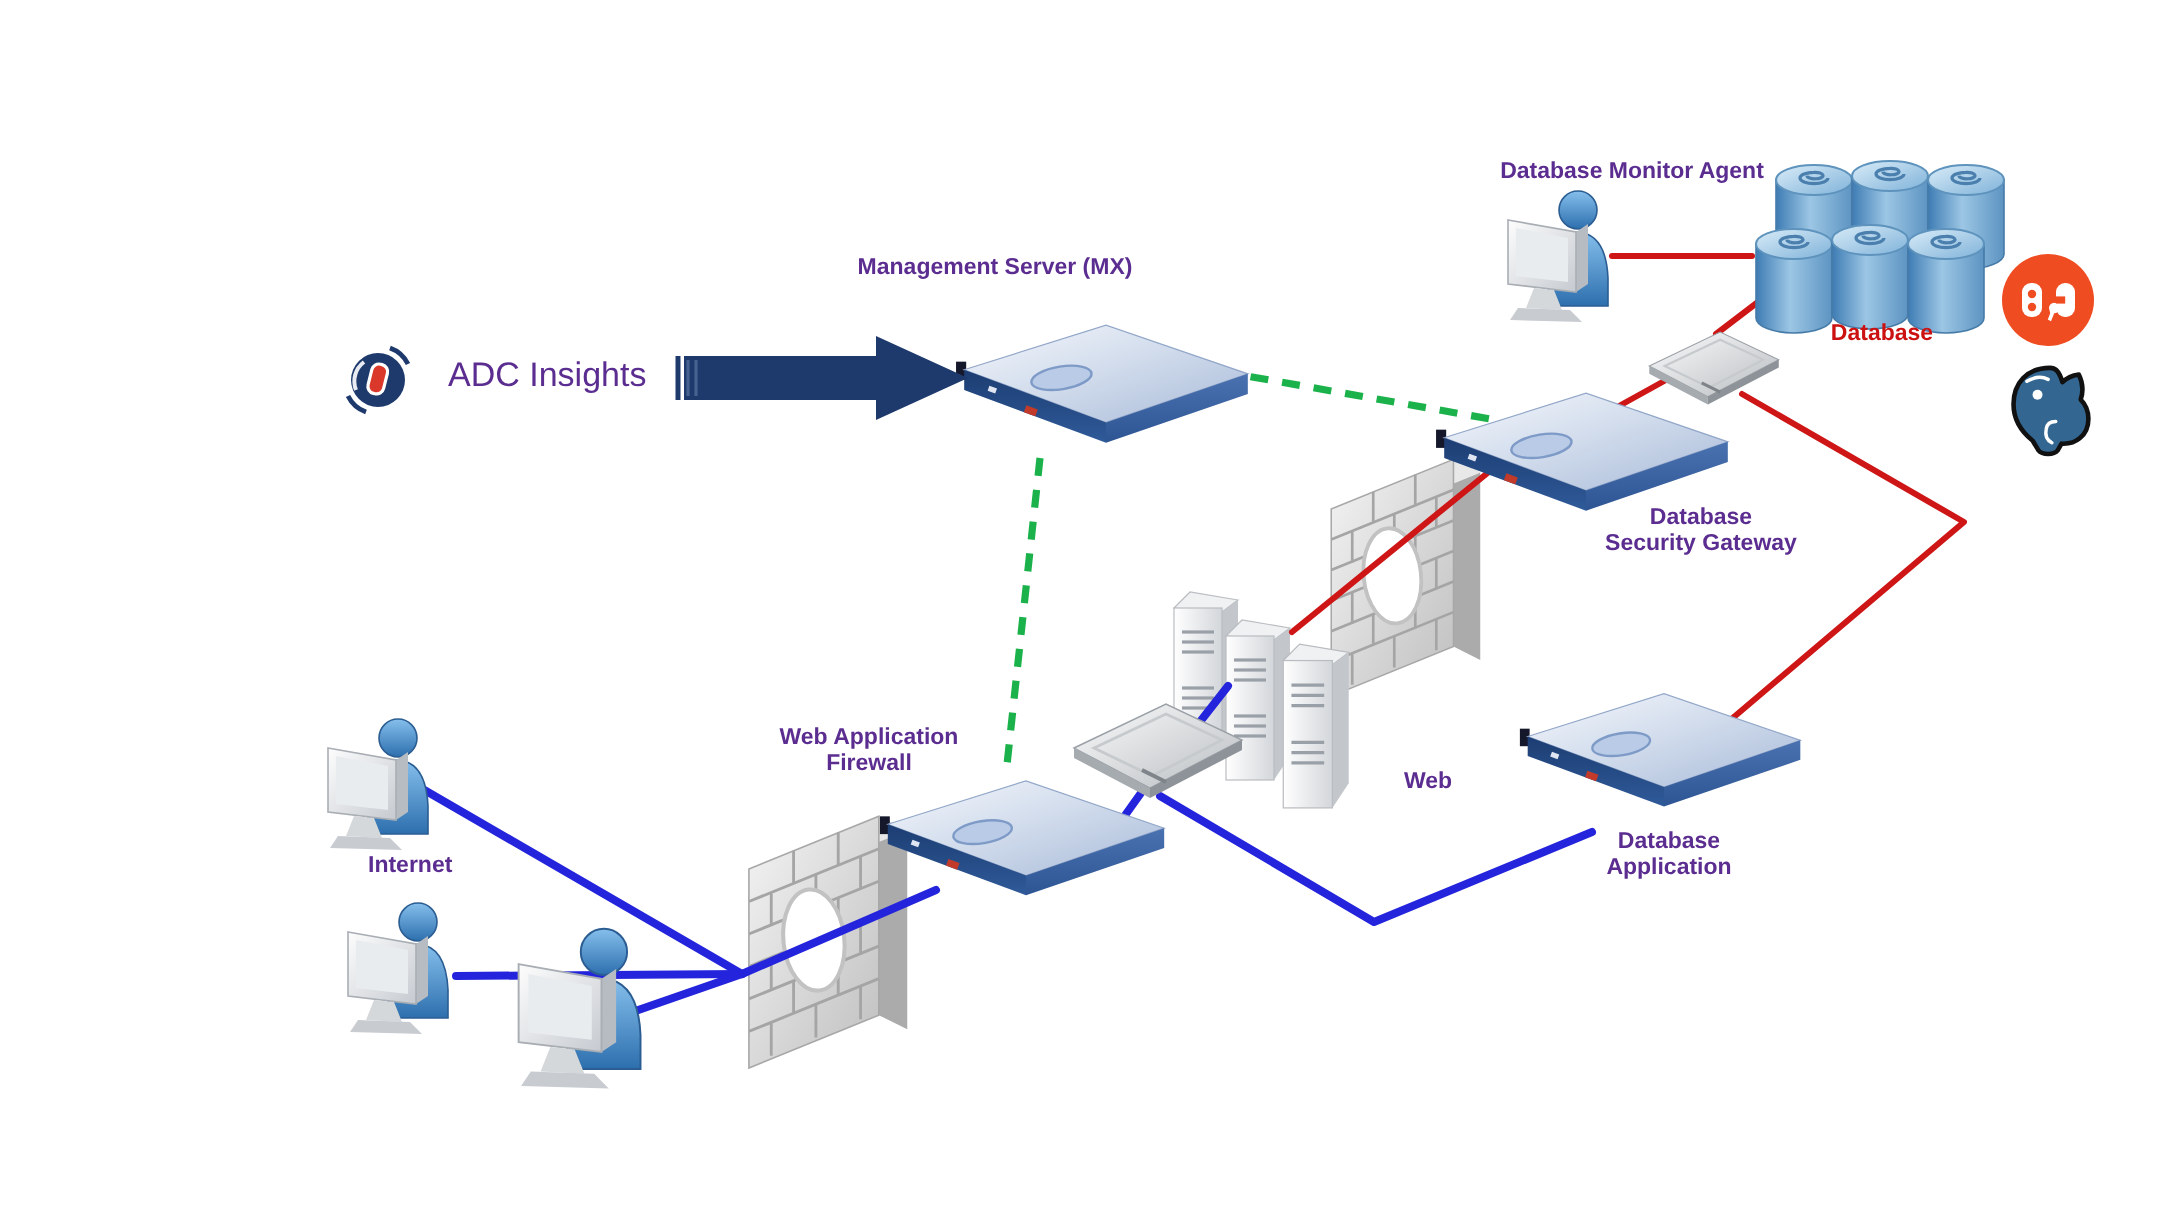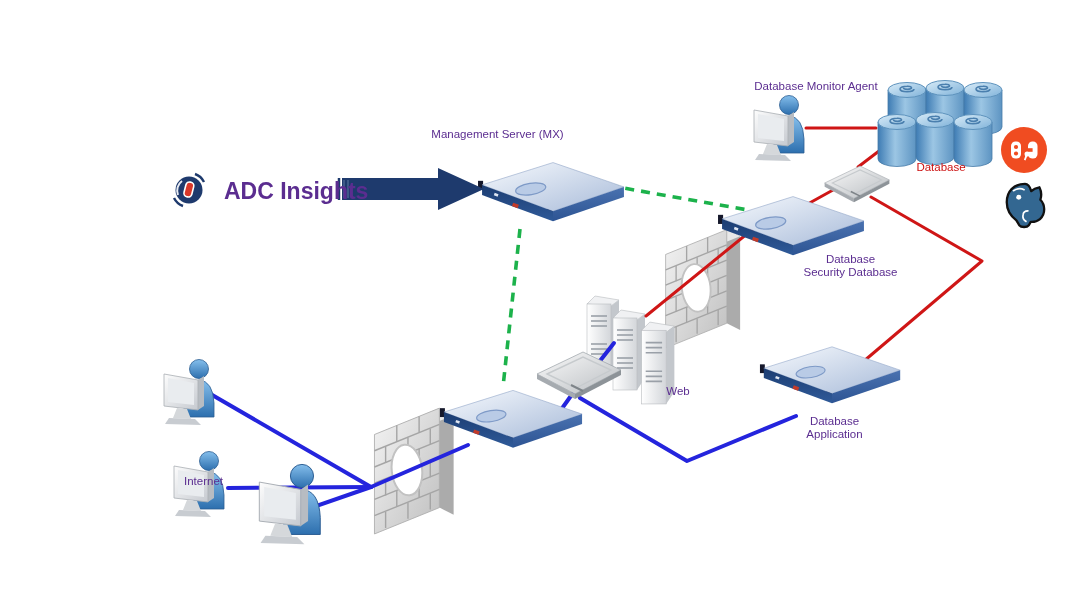--- a/index.html
+++ b/index.html
@@ -1,25 +1,25 @@
 <!DOCTYPE html>
 <html style="--label-purple: #5b2d90; --label-red: #cc1111; --line-blue: #2424dd; --line-red: #cf1616; --line-green: #1cb24b; --arrow-navy: #1e3a6d; --edb-orange: #f04c21; --postgres-blue: #336791;"><head>
 <meta charset="utf-8">
 <style>
   html,body{margin:0;padding:0;background:#ffffff;}
   .stage{position:relative;width:1080px;height:611px;background:#ffffff;overflow:hidden;
          font-family:"Liberation Sans",sans-serif;}
   .abs{position:absolute;}
   .z1{z-index:1}.z3{z-index:3}
-  .lbl{position:absolute;z-index:4;color:var(--label-purple,#5b2d90);font-weight:normal;
+  .lbl{position:absolute;z-index:4;color:var(--label-purple,#5b2d90);font-weight:bold;
        font-size:11.5px;line-height:13px;text-align:center;}
   .lbl.red{color:var(--label-red,#cc1111);}
-  .lbl.left{text-align:left;margin-top:48px;}
+  .lbl.left{text-align:left;}
   .badge-text{position:absolute;z-index:4;color:var(--label-purple,#5b2d90);
-       font-weight:bold;font-size:23px;}
+       font-weight:normal;font-size:17px;}
   .wires{position:absolute;left:0;top:0;z-index:2;}
   .ln-blue{stroke:var(--line-blue,#2424dd);stroke-width:4;fill:none;stroke-linecap:round;stroke-linejoin:round;}
   .ln-red{stroke:var(--line-red,#cf1616);stroke-width:3;fill:none;stroke-linecap:round;stroke-linejoin:round;}
   .ln-green{stroke:var(--line-green,#1cb24b);stroke-width:3.6;fill:none;stroke-dasharray:9 7;stroke-linecap:butt;}
 </style>
 </head>
 <body>
 
 <div class="stage">
 
@@ -290,22 +290,26 @@
   <svg class="abs z3" style="left:1001px;top:181px" width="48" height="50" viewBox="0 0 50 52">
       <use href="#sym-pg"></use>
     </svg>
 
   
   <div class="lbl" style="left:415px;top:128px;width:165px">Management Server (MX)</div>
   <div class="lbl" style="left:736px;top:80px;width:160px">Database Monitor Agent</div>
   <div class="lbl red" style="left:896px;top:161px;width:90px">Database</div>
   <div class="lbl" style="left:778px;top:253px;width:145px">
     <div>Database</div>
-    <div>Security Database</div>
-  </div>
-  <div class="lbl" style="left:648px;top:385px;width:60px">Web</div>
+    <div>Security Gateway</div>
+  </div>
+  <div class="lbl" style="left:684px;top:385px;width:60px">Web</div>
   <div class="lbl" style="left:772px;top:415px;width:125px">
     <div>Database</div>
     <div>Application</div>
   </div>
+  <div class="lbl" style="left:372px;top:363px;width:125px">
+    <div>Web Application</div>
+    <div>Firewall</div>
+  </div>
   <div class="lbl left" style="left:184px;top:427px;width:80px">Internet</div>
 
 </div>
 
 </body></html>

